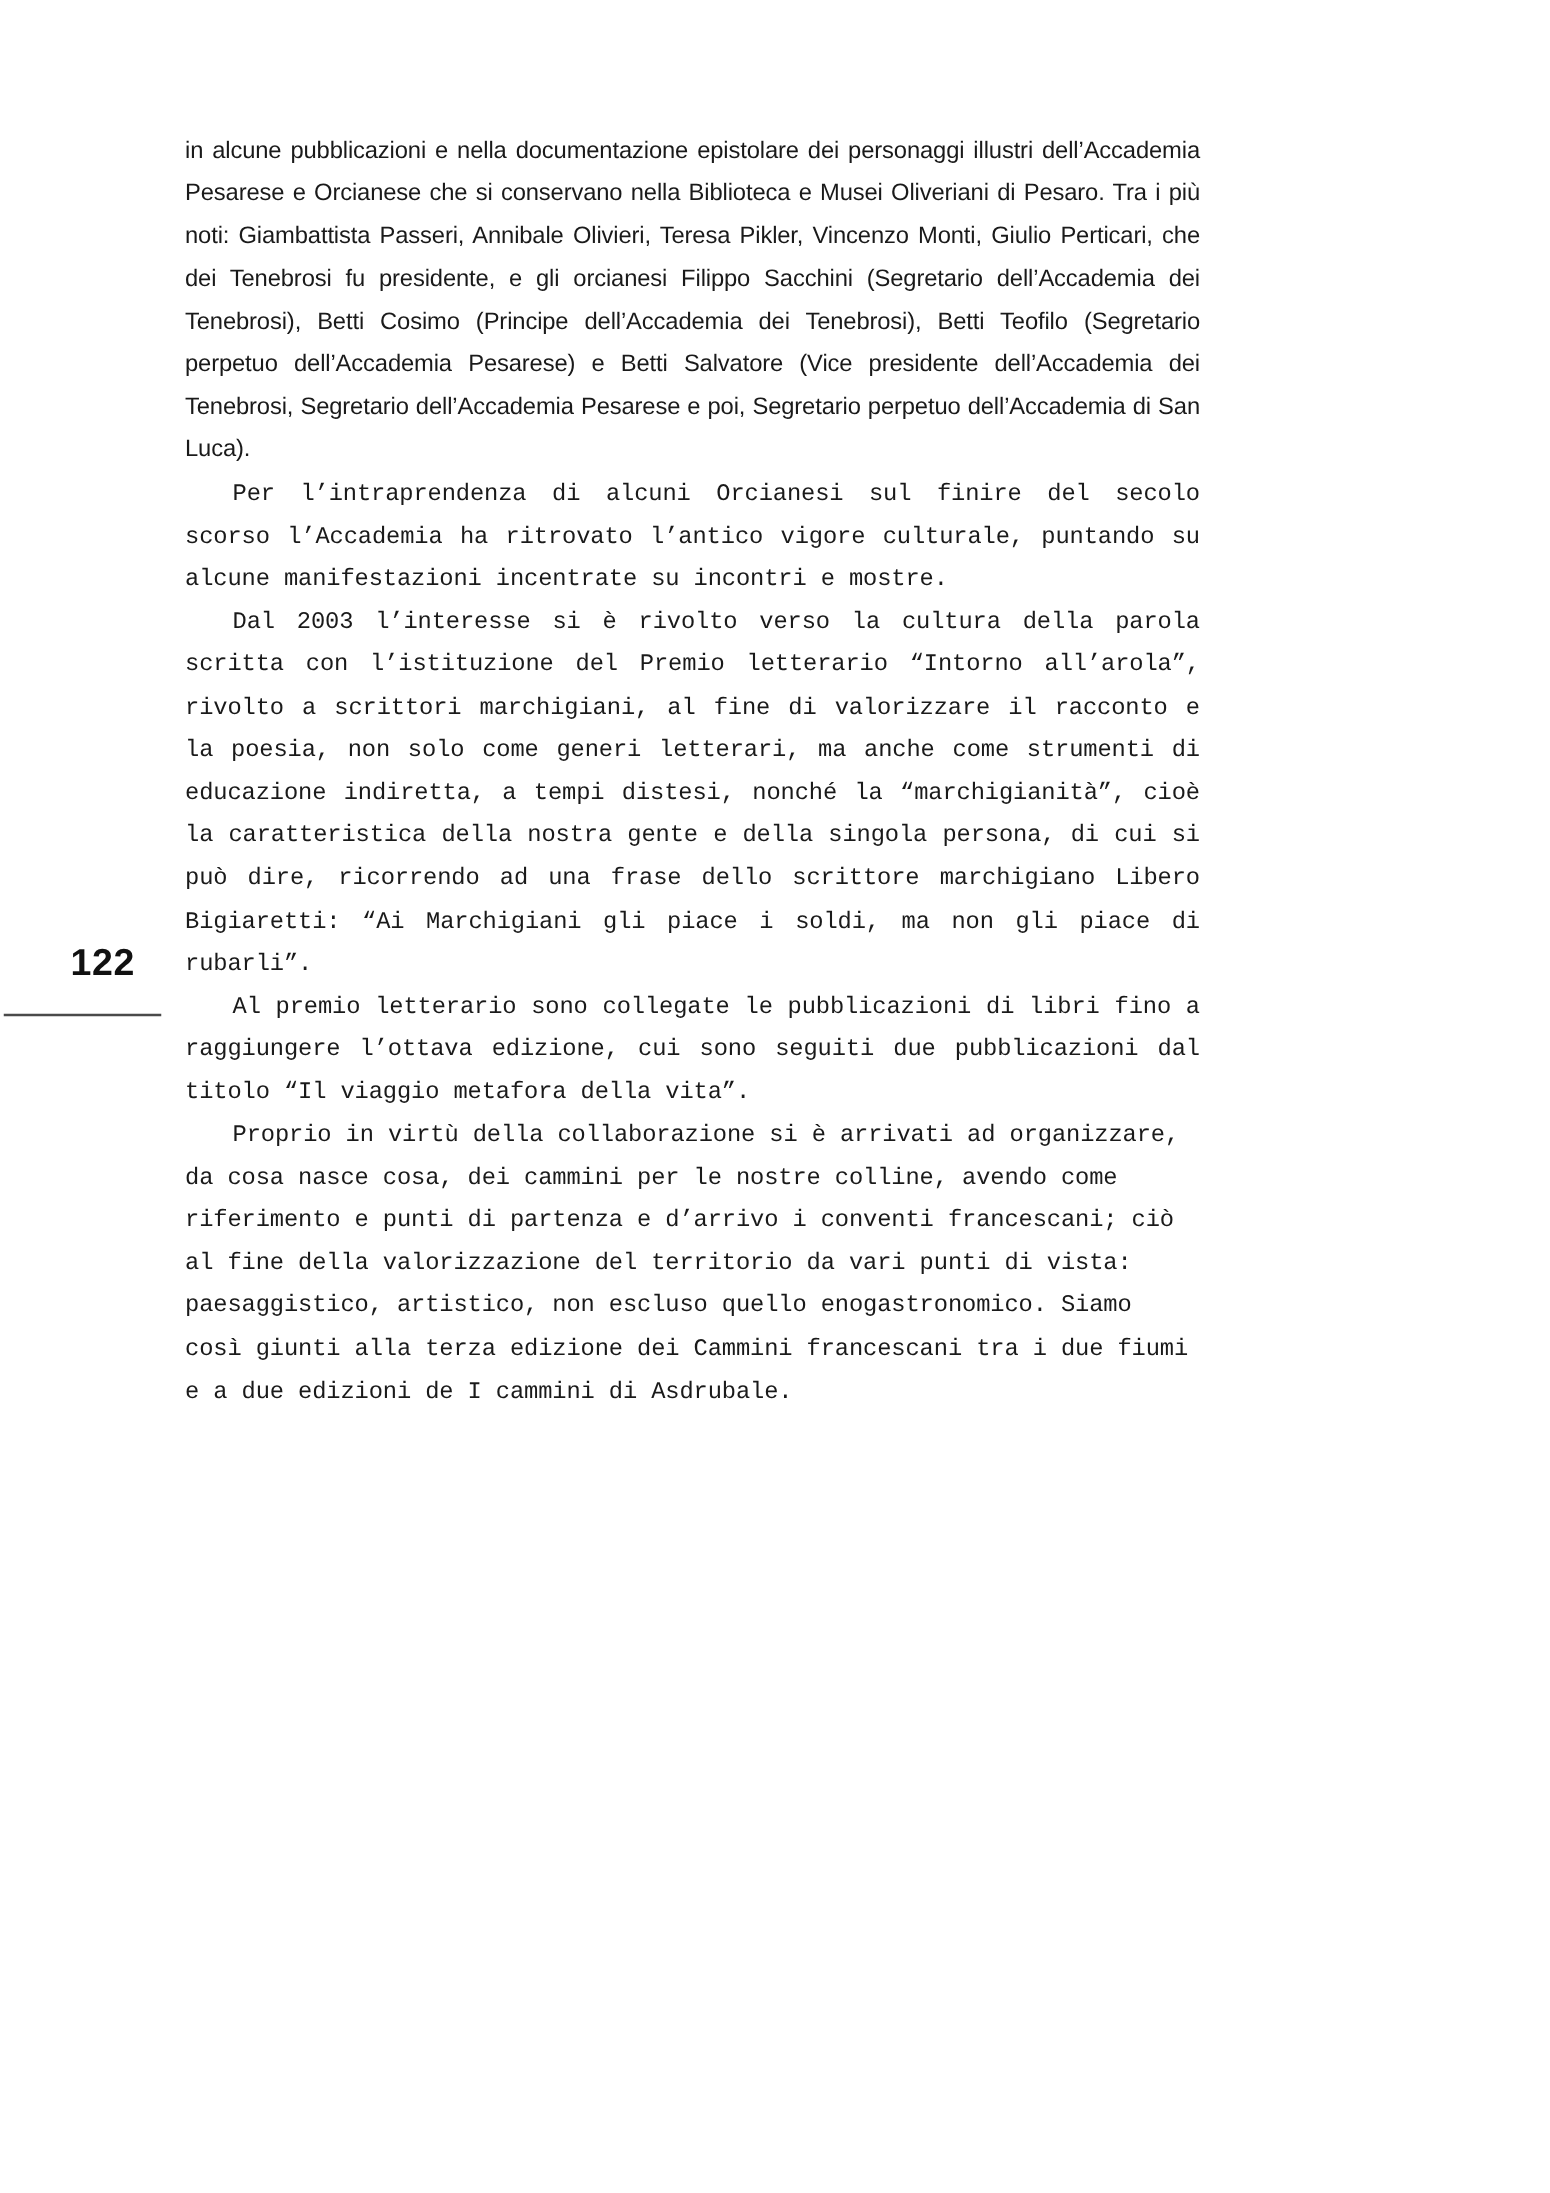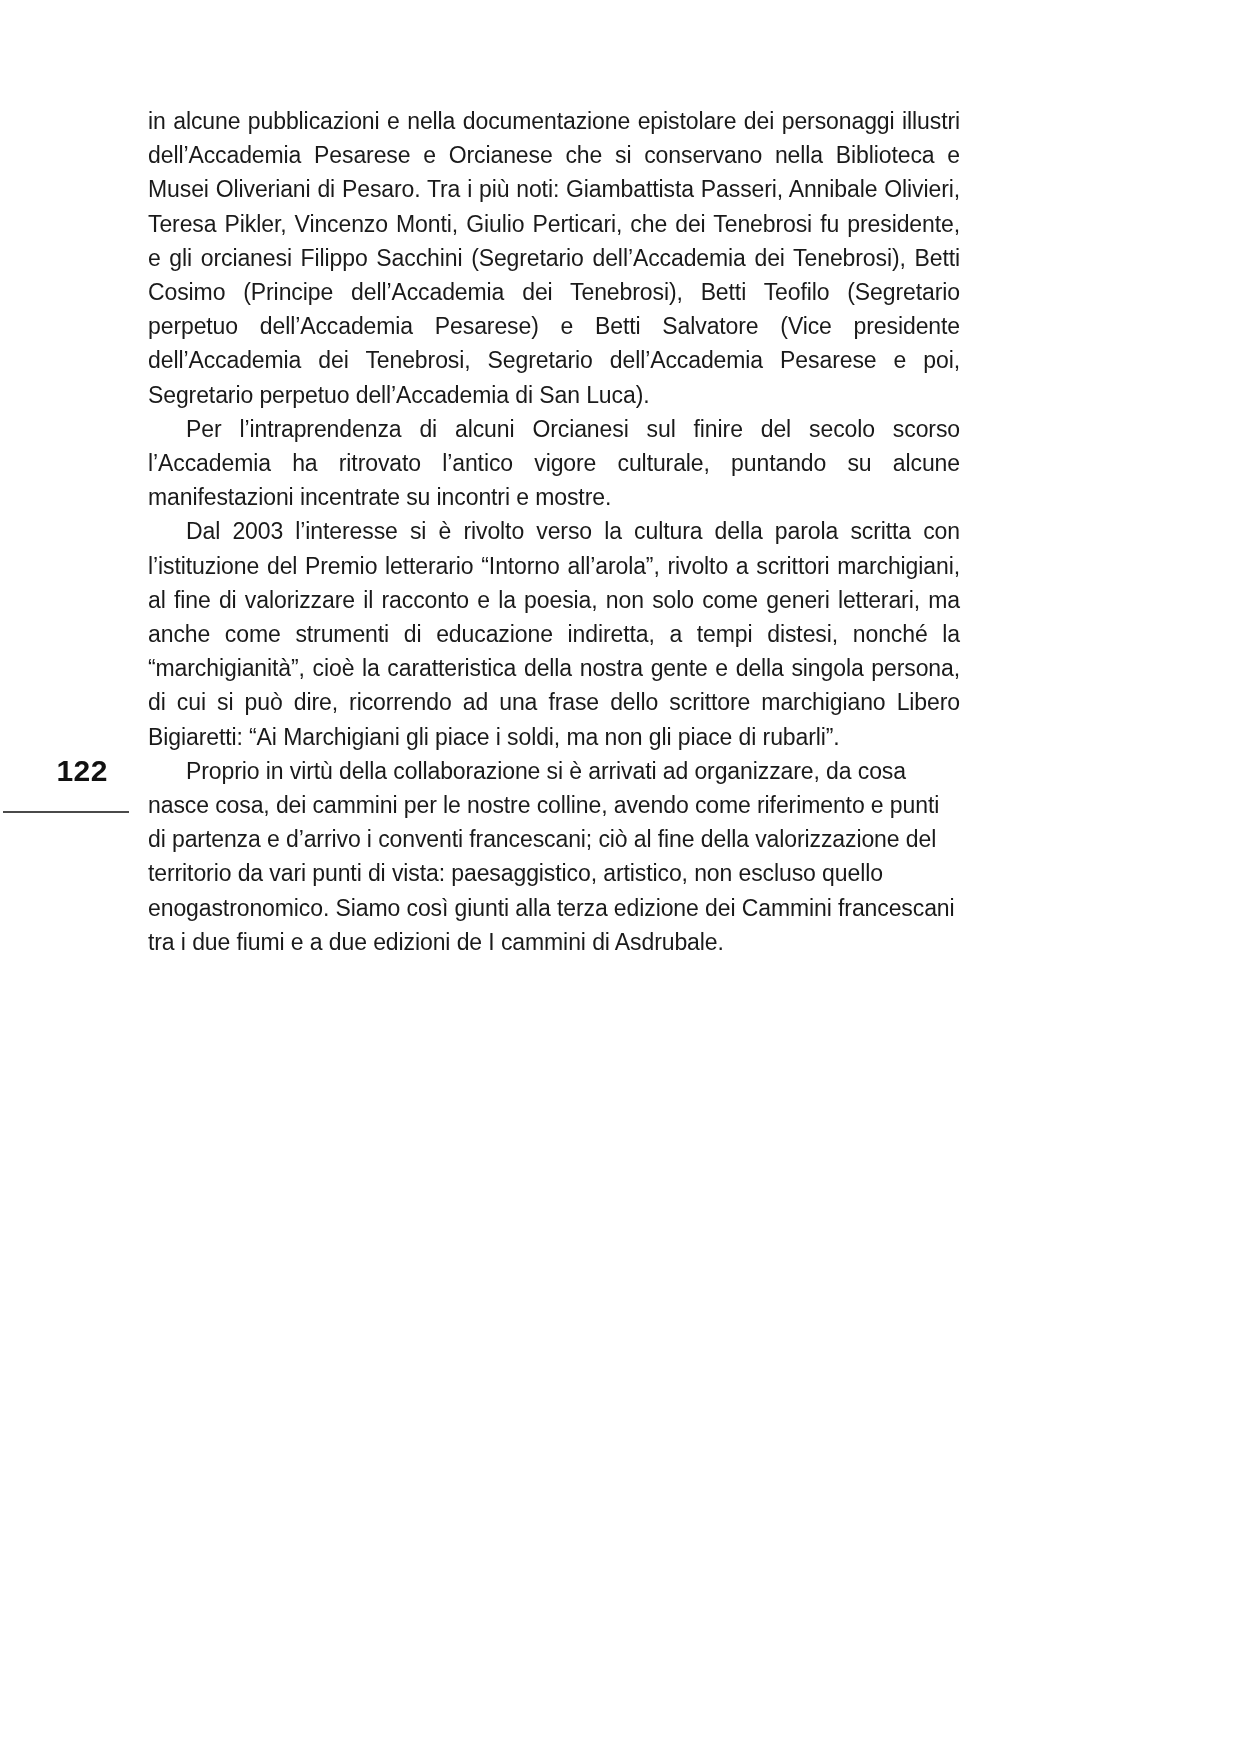--- a/index.html
+++ b/index.html
@@ -45,47 +45,49 @@
 
   
   .text-column {
     position: absolute;
     left: 148px;
     top: 104px;
     width: 812px;
   }
   .para {
     margin: 0;
-    font-size: 23px;
+    font-size: 19px;
     line-height: 34.2px;
     text-align: justify;
     text-justify: inter-word;
     color: #1a1a1a;
     letter-spacing: -0.1px;
     word-spacing: 0px;
     -webkit-font-smoothing: antialiased;
   }
   .para.indent {
     text-indent: 38px;
+    font-family: Liberation Mono, monospace;
   }
   
   .para:last-child {
     text-align: left;
   }
 </style>
 </head>
 <body>
 
 <div class="page">
 
   <div class="folio-block">
     <div class="folio-number">122</div>
     <div class="folio-rule"></div>
   </div>
 
   <div class="text-column">
     <p class="para" id="para-0">in alcune pubblicazioni e nella documentazione epistolare dei personaggi illustri dell’Accademia Pesarese e Orcianese che si conservano nella Biblioteca e Musei Oliveriani di Pesaro. Tra i più noti: Giambattista Passeri, Annibale Olivieri, Teresa Pikler, Vincenzo Monti, Giulio Perticari, che dei Tenebrosi fu presidente, e gli orcianesi Filippo Sacchini (Segretario dell’Accademia dei Tenebrosi), Betti Cosimo (Principe dell’Accademia dei Tenebrosi), Betti Teofilo (Segretario perpetuo dell’Accademia Pesarese) e Betti Salvatore (Vice presidente dell’Accademia dei Tenebrosi, Segretario dell’Accademia Pesarese e poi, Segretario perpetuo dell’Accademia di San Luca).</p>
     <p class="para indent" id="para-1">Per l’intraprendenza di alcuni Orcianesi sul finire del secolo scorso l’Accademia ha ritrovato l’antico vigore culturale, puntando su alcune manifestazioni incentrate su incontri e mostre.</p>
     <p class="para indent" id="para-2">Dal 2003 l’interesse si è rivolto verso la cultura della parola scritta con l’istituzione del Premio letterario “Intorno all’arola”, rivolto a scrittori marchigiani, al fine di valorizzare il racconto e la poesia, non solo come generi letterari, ma anche come strumenti di educazione indiretta, a tempi distesi, nonché la “marchigianità”, cioè la caratteristica della nostra gente e della singola persona, di cui si può dire, ricorrendo ad una frase dello scrittore marchigiano Libero Bigiaretti: “Ai Marchigiani gli piace i soldi, ma non gli piace di rubarli”.</p>
+    <p class="para indent" id="para-3">Al premio letterario sono collegate le pubblicazioni di libri fino a raggiungere l’ottava edizione, cui sono seguiti due pubblicazioni dal titolo “Il viaggio metafora della vita”.</p>
     <p class="para indent" id="para-4">Proprio in virtù della collaborazione si è arrivati ad organizzare, da cosa nasce cosa, dei cammini per le nostre colline, avendo come riferimento e punti di partenza e d’arrivo i conventi francescani; ciò al fine della valorizzazione del territorio da vari punti di vista: paesaggistico, artistico, non escluso quello enogastronomico. Siamo così giunti alla terza edizione dei Cammini francescani tra i due fiumi e a due edizioni de I cammini di Asdrubale.</p>
   </div>
 
 </div>
 
 </body></html>

